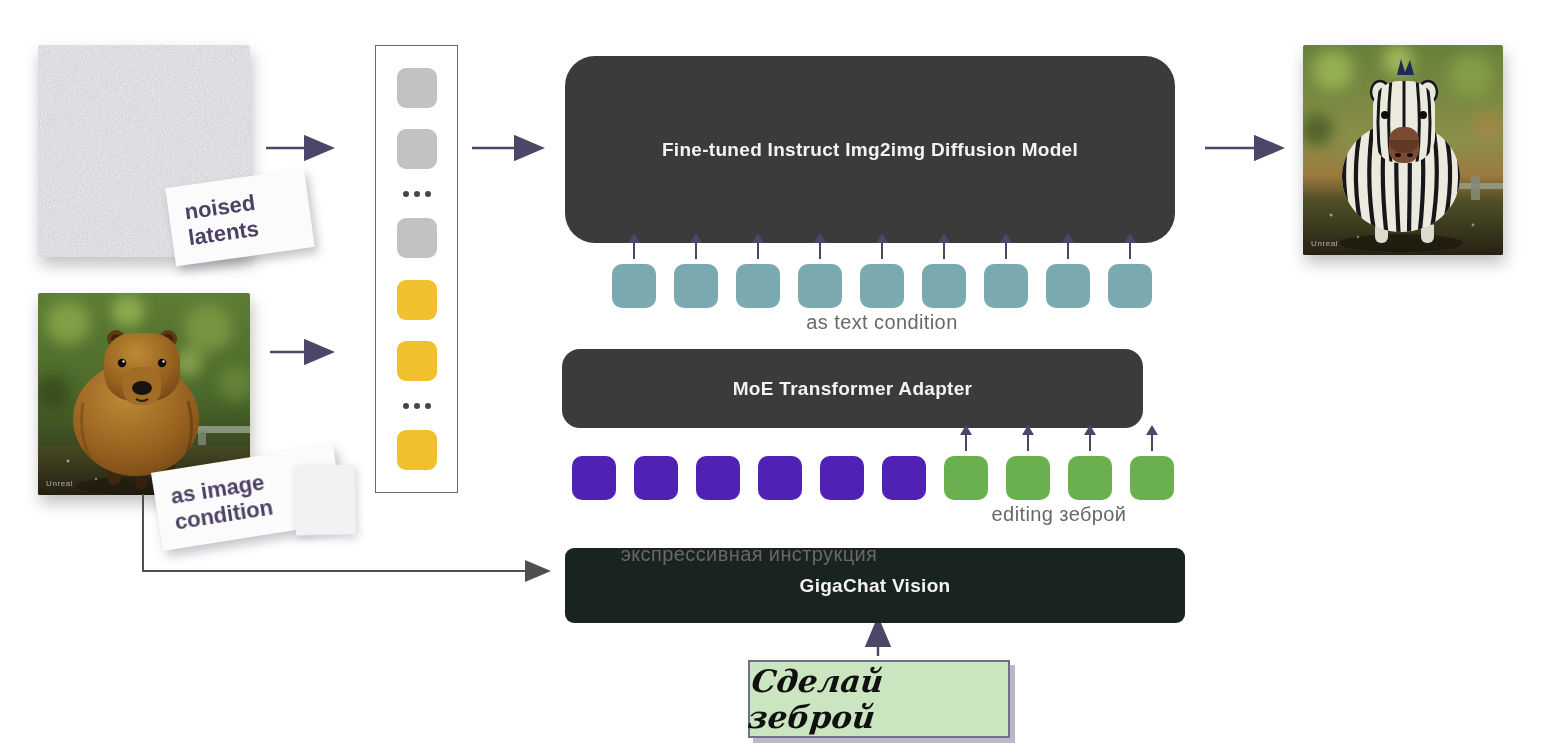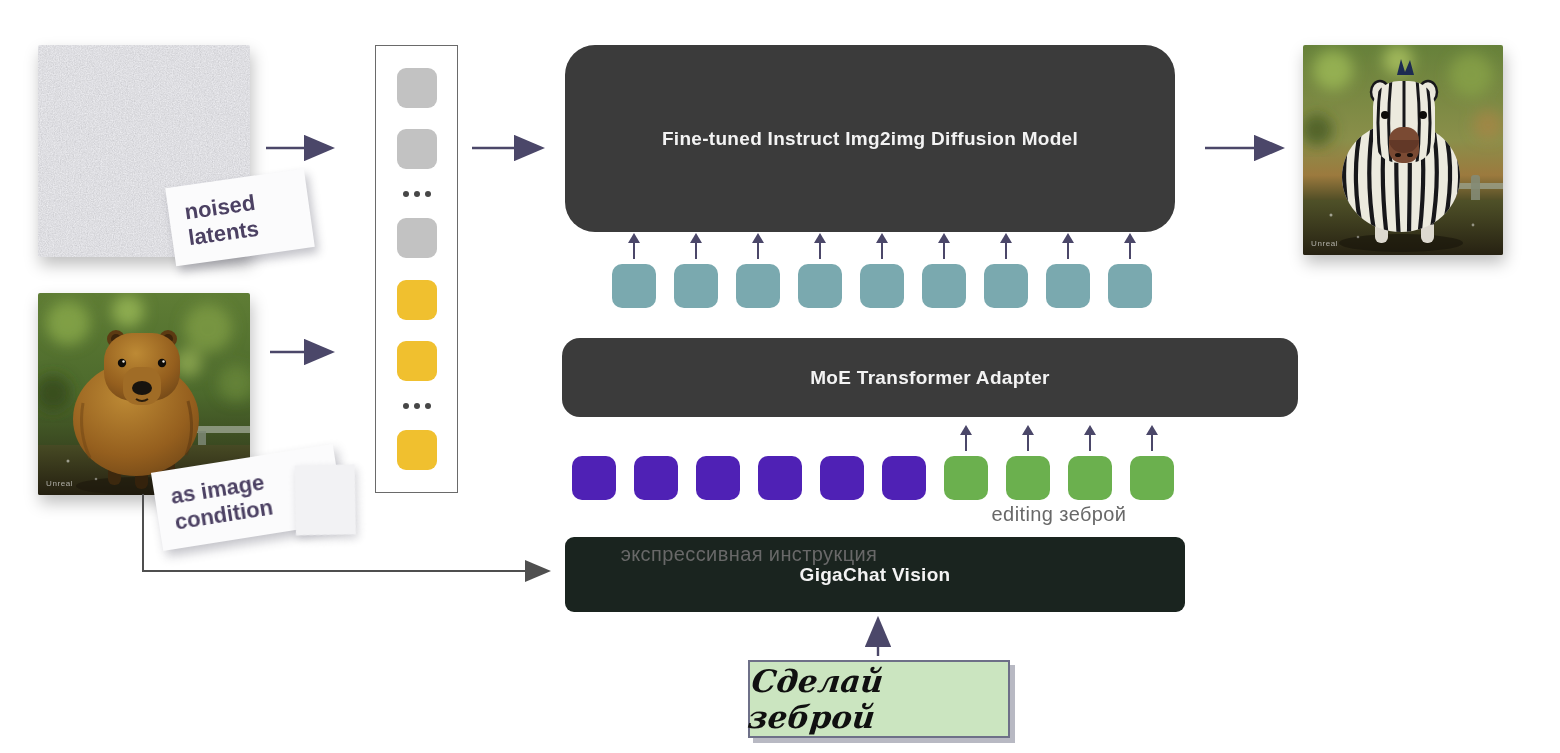--- a/index.html
+++ b/index.html
@@ -25,23 +25,23 @@
         border:1.6px solid #6a6a6a;display:flex;flex-direction:column;align-items:center;
         justify-content:space-evenly;box-sizing:border-box;}
   .col-gray,.col-yellow{width:40px;height:40px;border-radius:9px;}
   .col-gray{background:var(--gray-token,#c2c2c2);}
   .col-yellow{background:var(--yellow,#f0c02f);}
   .col-dots{width:6px;height:6px;border-radius:50%;background:#474747;
         box-shadow:-11px 0 0 #474747,11px 0 0 #474747;}
 
   
   .bigbox{position:absolute;display:flex;align-items:center;justify-content:center;
-        color:#f3f3f3;font-weight:700;font-size:19px;letter-spacing:.3px;text-align:center;}
+        color:#f3f3f3;font-weight:700;font-size:19px;letter-spacing:.3px;text-align:center;margin-top:11px;}
   .diffusion{left:565px;top:45px;width:610px;height:187px;border-radius:30px;background:var(--box-dark,#3b3b3b);}
-  .adapter{left:562px;top:338px;width:736px;height:79px;border-radius:18px;background:var(--box-dark,#3b3b3b);}
+  .adapter{left:562px;top:338px;width:581px;height:79px;border-radius:18px;background:var(--box-dark,#3b3b3b);}
   .vision{left:565px;top:537px;width:620px;height:75px;border-radius:9px;background:var(--vision-dark,#1a241f);}
 
   
   .tok{width:44px;height:44px;border-radius:10px;position:relative;flex:0 0 auto;}
   .teal-tok{background:var(--teal,#7aa9af);}
   .purple-tok{background:var(--purple,#4f21b5);}
   .green-tok{background:var(--green,#6bb04e);}
   .arrowed::before{content:"";position:absolute;left:50%;margin-left:-1px;top:-28px;width:2px;height:23px;
         background:var(--arrow,#4b4769);}
   .arrowed::after{content:"";position:absolute;left:50%;margin-left:-6px;top:-37px;width:0;height:0;
@@ -199,20 +199,21 @@
       <div class="tok teal-tok arrowed"></div>
       <div class="tok teal-tok arrowed"></div>
       <div class="tok teal-tok arrowed"></div>
       <div class="tok teal-tok arrowed"></div>
       <div class="tok teal-tok arrowed"></div>
       <div class="tok teal-tok arrowed"></div>
       <div class="tok teal-tok arrowed"></div>
       <div class="tok teal-tok arrowed"></div>
       <div class="tok teal-tok arrowed"></div>
     </div>
+  <div class="glabel cond-label">as text condition</div>
 
   <div class="purple-group">
       <div class="tok purple-tok"></div>
       <div class="tok purple-tok"></div>
       <div class="tok purple-tok"></div>
       <div class="tok purple-tok"></div>
       <div class="tok purple-tok"></div>
       <div class="tok purple-tok"></div>
     </div>
   <div class="green-group">

